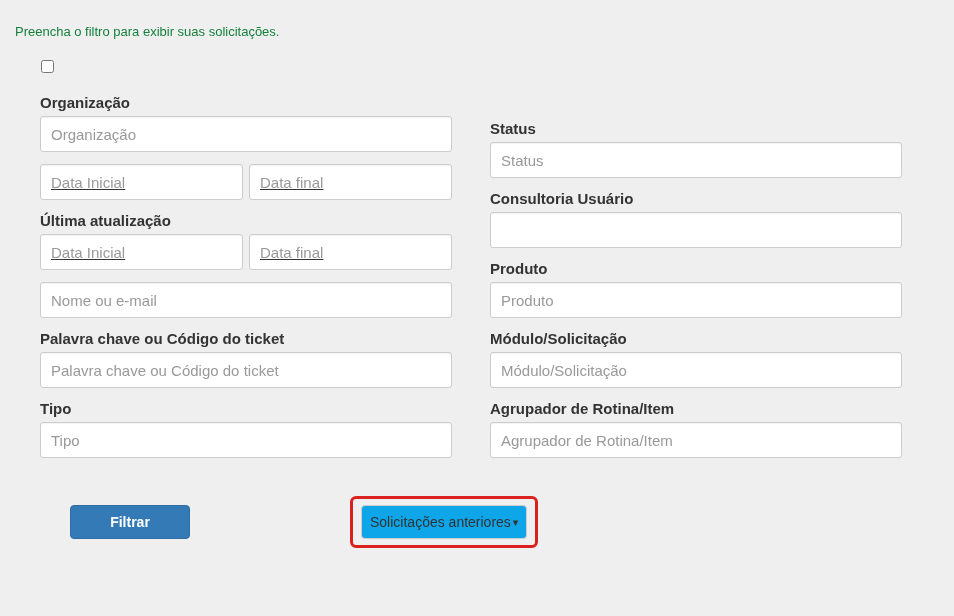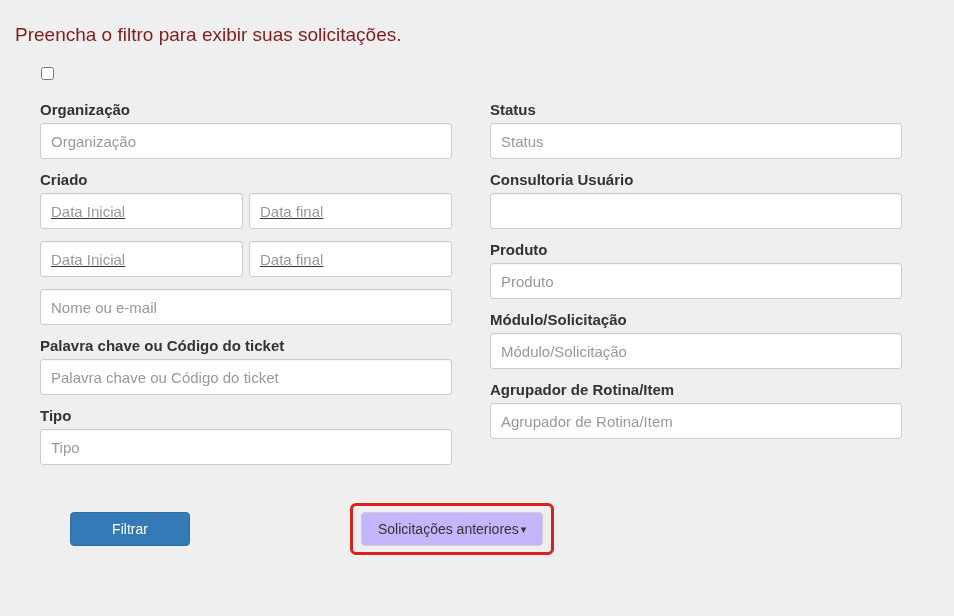--- a/index.html
+++ b/index.html
@@ -9,22 +9,22 @@
     }
     body {
       font-family: "Helvetica Neue", Helvetica, Arial, sans-serif;
       background: #efefef;
       width: 954px;
       height: 616px;
       padding: 0;
       color: #333;
     }
     .top-hint {
-      color: #7f1d1d;
-      font-size: 19px;
+      color: #15803d;
+      font-size: 13px;
       padding: 24px 0 0 15px;
       font-weight: 400;
     }
     .panel {
       padding: 20px 0 0 40px;
     }
     .cst-row {
       font-size: 15px;
       font-weight: 600;
       color: #333;
@@ -32,20 +32,21 @@
     }
     .cst-row input[type="checkbox"] {
       margin-left: 1px;
       vertical-align: baseline;
       width: 13px;
       height: 13px;
     }
     .grid {
       display: flex;
       gap: 38px;
+      align-items: flex-end;
     }
     .col {
       width: 412px;
     }
     .field {
       margin-bottom: 12px;
     }
     .lbl {
       font-size: 15px;
       font-weight: 600;
@@ -86,36 +87,37 @@
       background: #337ab7;
       color: #fff;
       border: 1px solid #2e6da4;
       border-radius: 4px;
       font-size: 14px;
       height: 34px;
       width: 120px;
       cursor: pointer;
       font-family: inherit;
       margin-left: 30px;
+      font-weight: bold;
     }
     .highlight-box {
       border: 3px solid #d9221f;
       border-radius: 6px;
       padding: 6px 8px;
       margin-left: 160px;
       display: inline-block;
     }
     .btn-default {
-      background: #c4b5fd;
+      background: #0ea5e9;
       color: #333;
       border: 1px solid #ccc;
       border-radius: 4px;
       font-size: 14px;
       height: 34px;
-      padding: 0 16px;
+      padding: 0 8px;
       cursor: pointer;
       font-family: inherit;
       display: inline-flex;
       align-items: center;
       gap: 2px;
       justify-content: center;
     }
     .chevron {
       display: inline-block;
       font-size: 11px;
@@ -135,28 +137,28 @@
   <div class="grid">
 
     <div class="col">
 
       <div class="field">
         <label class="lbl">Organização</label>
         <input class="inp" type="text" placeholder="Organização" style="">
       </div>
 
       <div class="field">
-        <label class="lbl">Criado</label>
         <div class="date-row">
           <input class="inp" type="text" placeholder="Data Inicial" style="">
           <input class="inp" type="text" placeholder="Data final" style="">
         </div>
       </div>
 
       <div class="field">
+        <label class="lbl">Última atualização</label>
         <div class="date-row">
           <input class="inp" type="text" placeholder="Data Inicial" style="">
           <input class="inp" type="text" placeholder="Data final" style="">
         </div>
       </div>
 
       <div class="field">
         <input class="inp" type="text" placeholder="Nome ou e-mail" style="">
       </div>
 

